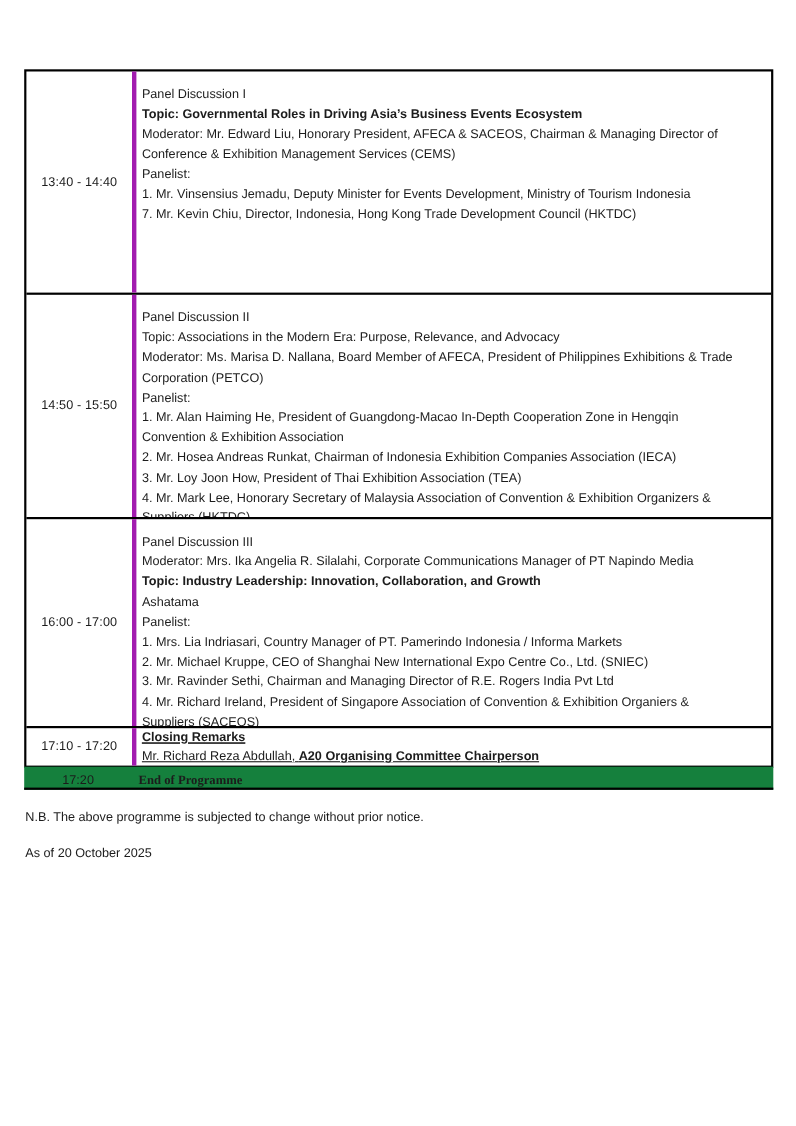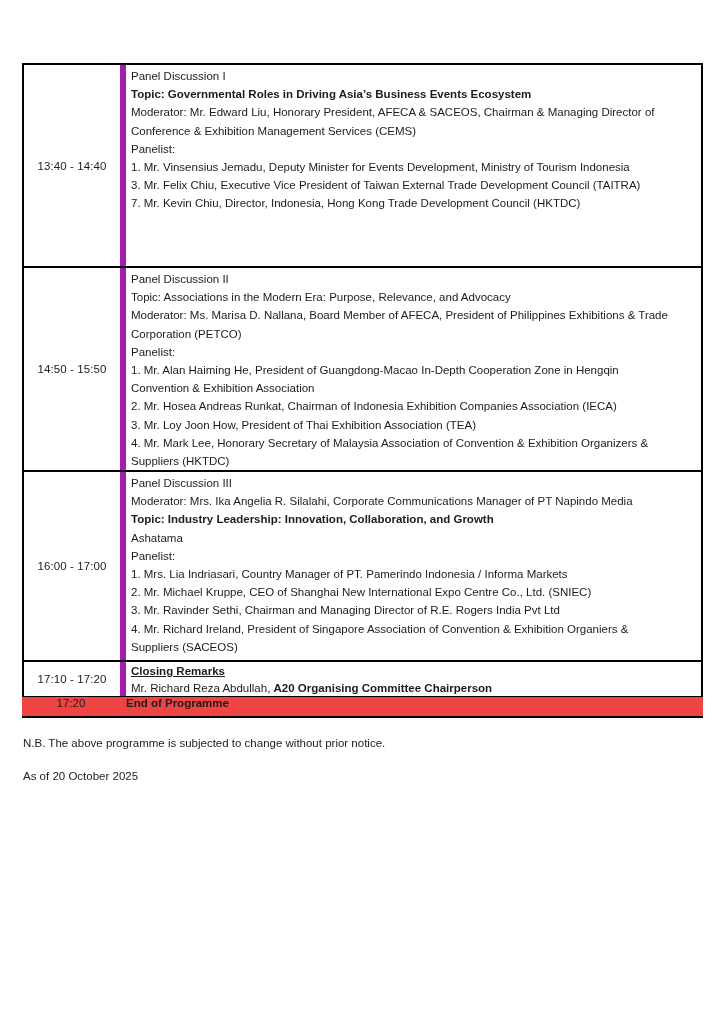--- a/index.html
+++ b/index.html
@@ -23,64 +23,65 @@
   }
   .row { display: flex; border-bottom: 2px solid #000; }
   .row:last-child { border-bottom: none; }
   .r1 { height: 201px; }
   .r2 { height: 202px; }
   .r3 { height: 188px; }
   .r4 { height: 34px; }
   .time {
     flex: 0 0 96px;
     width: 96px;
-    border-right: 6px solid #a21caf;
+    border-right: 4px solid #a21caf;
     display: flex;
     align-items: center;
     justify-content: center;
     font-size: 11.5px;
     letter-spacing: 0.1px;
     text-align: center;
   }
   .content {
     flex: 1;
-    padding: 2px 4px 0 5px;
+    padding: 12px 4px 0 5px;
     overflow: hidden;
   }
   .line {
     font-size: 11.5px;
     line-height: 18.2px;
     white-space: pre;
   }
-  .r4 .content { padding-top: 1px; }
+  .r4 .content { padding-top: 1px; text-decoration: underline; }
   .r4 .line { line-height: 16.5px; }
   .b { font-weight: bold; }
   .u { text-decoration: underline; }
   .end-row {
     position: absolute;
     left: 22px;
     top: 697px;
     width: 681px;
     height: 21px;
     border-bottom: 2.5px solid #000;
     box-sizing: border-box;
     display: flex;
-    align-items: flex-start;
-    background: #ef4444;
+    align-items: flex-end;
+    background: #15803d;
   }
   .end-row .end-time {
     flex: 0 0 98px;
     width: 98px;
     text-align: center;
     font-size: 11.5px;
   }
   .end-row .end-label {
     font-size: 11.5px;
     font-weight: bold;
     padding-left: 6px;
+    font-family: Liberation Serif, serif;
   }
   .note {
     position: absolute;
     left: 23px;
     top: 737px;
     font-size: 11.5px;
   }
   .asof {
     position: absolute;
     left: 23px;
@@ -97,21 +98,20 @@
 
     <div class="row r1">
       <div class="time">13:40 - 14:40</div>
       <div class="content">
           <div class="line"><span>Panel Discussion I</span></div>
           <div class="line"><span class="b">Topic: Governmental Roles in Driving Asia’s Business Events Ecosystem</span></div>
           <div class="line"><span>Moderator: Mr. Edward Liu, Honorary President, AFECA &amp; SACEOS, Chairman &amp; Managing Director of</span></div>
           <div class="line"><span>Conference &amp; Exhibition Management Services (CEMS)</span></div>
           <div class="line"><span>Panelist:</span></div>
           <div class="line"><span>1. Mr. Vinsensius Jemadu, Deputy Minister for Events Development, Ministry of Tourism Indonesia</span></div>
-          <div class="line"><span>3. Mr. Felix Chiu, Executive Vice President of Taiwan External Trade Development Council (TAITRA)</span></div>
           <div class="line"><span>7. Mr. Kevin Chiu, Director, Indonesia, Hong Kong Trade Development Council (HKTDC)</span></div>
         </div>
     </div>
 
     <div class="row r2">
       <div class="time">14:50 - 15:50</div>
       <div class="content">
           <div class="line"><span>Panel Discussion II</span></div>
           <div class="line"><span>Topic: Associations in the Modern Era: Purpose, Relevance, and Advocacy</span></div>
           <div class="line"><span>Moderator: Ms. Marisa D. Nallana, Board Member of AFECA, President of Philippines Exhibitions &amp; Trade</span></div>

